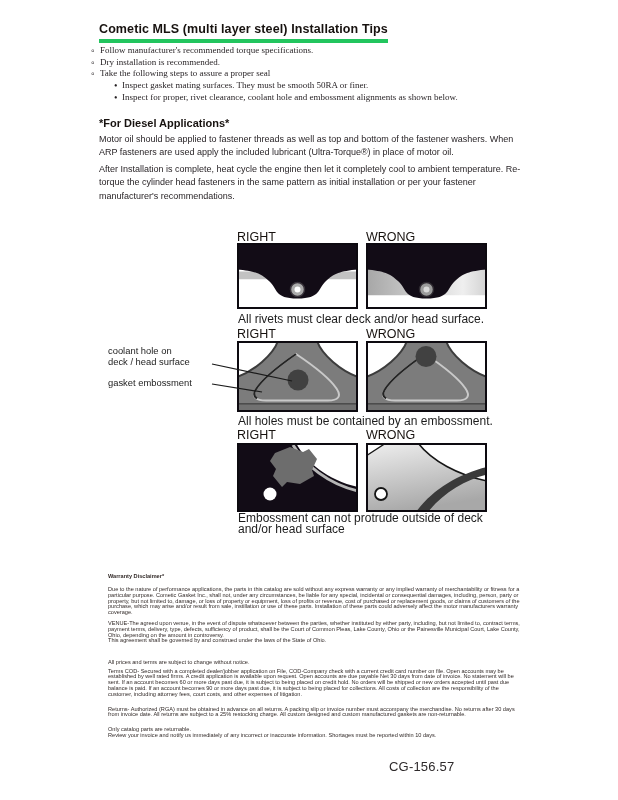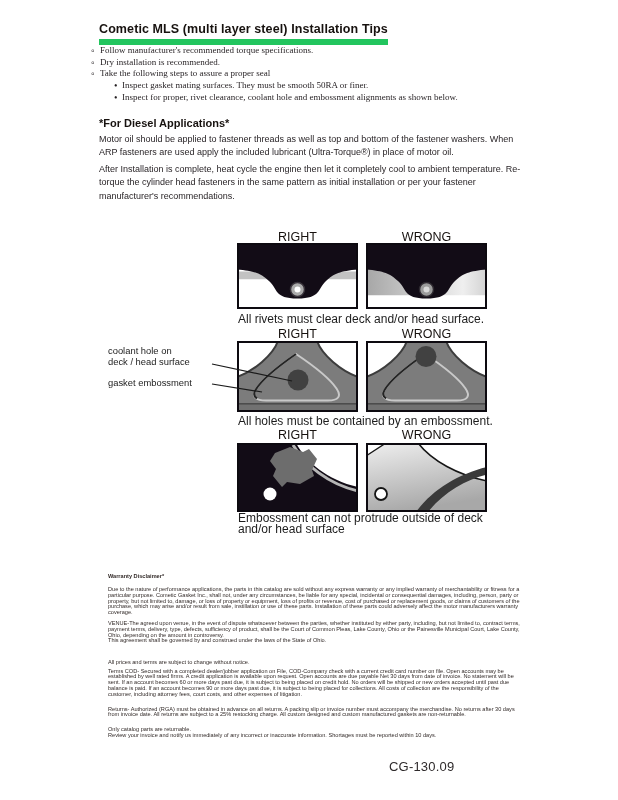--- a/index.html
+++ b/index.html
@@ -3,31 +3,31 @@
 <meta charset="utf-8">
 <style>
   html,body{margin:0;padding:0;background:#ffffff;}
   .page{
     position:relative;width:618px;height:800px;background:#ffffff;overflow:hidden;
     font-family:"Liberation Sans", sans-serif;color:#241f22;
   }
   .abs{position:absolute;}
   .title{
     left:99px;top:22px;font-size:12.5px;font-weight:700;letter-spacing:.1px;
-    padding-bottom:3px;border-bottom:6px solid #22c55e;color:#17120f;
+    padding-bottom:3px;border-bottom:4px solid #22c55e;color:#17120f;
   }
   .bullets{left:91px;top:45px;width:480px;font-size:9px;line-height:11.7px;list-style:none;margin:0;padding:0;}
   .bullets li{position:relative;padding-left:9px;font-family:Liberation Serif, serif;}
   .bullets li.main::before{content:"\25E6";position:absolute;left:0;top:0;font-size:10.5px;}
   .bullets li.sub{padding-left:31px;}
   .bullets li.sub::before{content:"\2022";position:absolute;left:23px;top:0;font-size:10px;}
   .h2{left:99px;top:117px;font-size:11px;font-weight:700;color:#17120f;}
   .body-p{left:99px;width:422px;font-size:9px;line-height:13.4px;}
   .p1{top:133px;} .p2{top:163px;} .note{top:206px;width:430px;}
-  .dg-label{font-size:12.5px;color:#17120f;width:121px;text-align:center;}
+  .dg-label{font-size:12.5px;color:#17120f;width:121px;text-align:left;}
   .cap{font-size:12px;color:#1c1c1c;}
   .pre{white-space:pre-line;}
   .side-label{left:108px;width:103px;font-size:9.4px;line-height:11px;color:#1c1c1c;}
   .legal{left:108px;width:414px;font-size:5.6px;line-height:5.8px;color:#332b29;white-space:pre-line;}
   .legal-h{font-weight:700;}
   .pagenum{left:389px;top:759px;font-size:13px;color:#2e2a2b;letter-spacing:.2px;}
   svg.panel{display:block;position:absolute;}
 </style>
 </head>
 <body>
@@ -154,15 +154,15 @@
   <div class="abs legal legal-h" style="top:574px;">Warranty Disclaimer*</div>
   <div class="abs legal" style="top:587px;">Due to the nature of performance applications, the parts in this catalog are sold without any express warranty or any implied warranty of merchantability or fitness for a particular purpose.  Cometic Gasket Inc., shall not, under any circumstances, be liable for any special, incidental or consequential damages, including, person, party or property, but not limited to, damage, or loss of property or equipment, loss of profits or revenue, cost of purchased or replacement goods, or claims of customers of the purchase, which may arise and/or result from sale, instillation or use of these parts.  Installation of these parts could adversely affect the motor manufacturers warranty coverage.</div>
   <div class="abs legal" style="top:621px;">VENUE-The agreed upon venue, in the event of dispute whatsoever between the parties, whether instituted by either party, including, but not limited to, contract terms, payment terms, delivery, type, defects, sufficiency of product, shall be the Court of Common Pleas, Lake County, Ohio or the Painesville Municipal Court, Lake County, Ohio, depending on the amount in controversy.
 This agreement shall be governed by and construed under the laws of the State of Ohio.</div>
   <div class="abs legal" style="top:660px;">All prices and terms are subject to change without notice.</div>
   <div class="abs legal" style="top:668.5px;">Terms COD- Secured with a completed dealer/jobber application on File, COD-Company check with a current credit card number on file.  Open accounts may be established by well rated firms.  A credit application is available upon request.  Open accounts are due payable Net 30 days from date of invoice.  No statement will be sent.  If an account becomes 60 or more days past due, it is subject to being placed on credit hold.  No orders will be shipped or new orders accepted until past due balance is paid.  If an account becomes 90 or more days past due, it is subject to being placed for collections.  All costs of collection are the responsibility of the customer, including attorney fees, court costs, and other expenses of litigation.</div>
   <div class="abs legal" style="top:706.5px;">Returns- Authorized (RGA) must be obtained in advance on all returns.  A packing slip or invoice number must accompany the merchandise.  No returns after 30 days from invoice date.  All returns are subject to a 25% restocking charge.  All custom designed and custom manufactured gaskets are non-returnable.</div>
   <div class="abs legal" style="top:727px;">Only catalog parts are returnable.
 Review your invoice and notify us immediately of any incorrect or inaccurate information.  Shortages must be reported within 10 days.</div>
 
-  <div class="abs pagenum">CG-130.09</div>
+  <div class="abs pagenum">CG-156.57</div>
 
 </div>
 
 </body></html>

